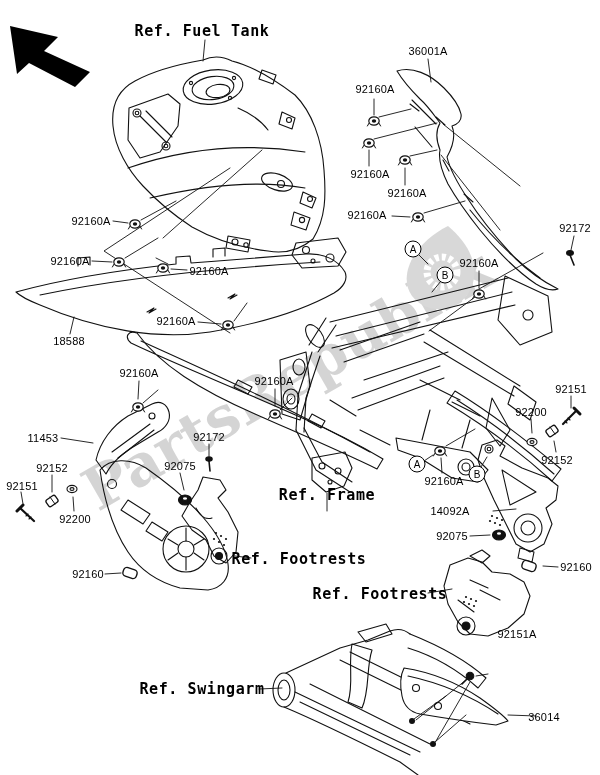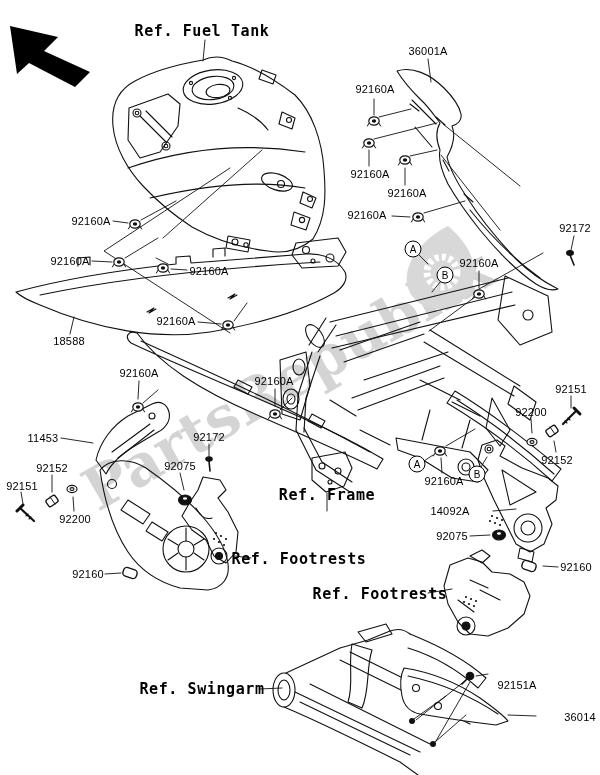--- a/index.html
+++ b/index.html
@@ -341,21 +341,21 @@
 <div class="lbl pn" style="left:209px;top:437px">92172</div>
 <div class="lbl pn" style="left:52px;top:468px">92152</div>
 <div class="lbl pn" style="left:22px;top:486px">92151</div>
 <div class="lbl pn" style="left:75px;top:519px">92200</div>
 <div class="lbl pn" style="left:180px;top:466px">92075</div>
 <div class="lbl pn" style="left:88px;top:574px">92160</div>
 <div class="lbl pn" style="left:444px;top:481px">92160A</div>
 <div class="lbl pn" style="left:450px;top:511px">14092A</div>
 <div class="lbl pn" style="left:452px;top:536px">92075</div>
 <div class="lbl pn" style="left:576px;top:567px">92160</div>
-<div class="lbl pn" style="left:517px;top:685px">92151A</div>
-<div class="lbl pn" style="left:580px;top:717px">36014</div>
+<div class="lbl pn" style="left:517px;top:634px">92151A</div>
+<div class="lbl pn" style="left:544px;top:717px">36014</div>
 
 <div class="callout" style="left:413px;top:249px">A</div>
 <div class="callout" style="left:445px;top:275px">B</div>
 <div class="callout" style="left:417px;top:464px">A</div>
 <div class="callout" style="left:477px;top:474px">B</div>
 
 </div>
 
 </body></html>

